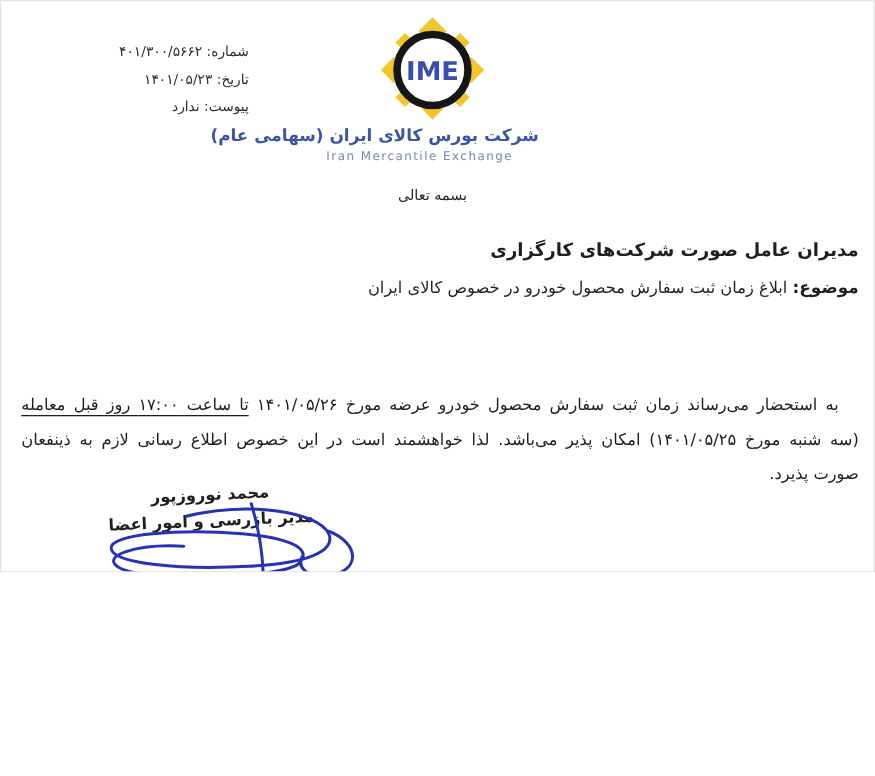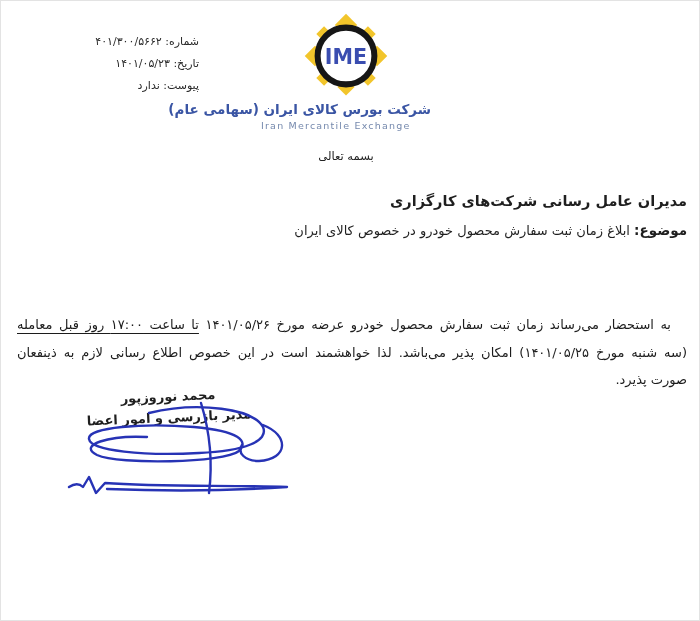--- a/index.html
+++ b/index.html
@@ -1,17 +1,17 @@
 <!DOCTYPE html>
 <html lang="fa"><head>
 <meta charset="utf-8">
 <style>
   html,body{margin:0;padding:0;background:#fff;}
   .page{
-    position:relative;width:700px;height:621px;background:#ffffff;
+    position:relative;width:700px;height:458px;background:#ffffff;
     border:1px solid #e3e3e3;box-sizing:border-box;overflow:hidden;
     font-family:"DejaVu Sans",sans-serif;color:#1f1f1f;direction:rtl;
   }
   
   .letterhead-info{
     position:absolute;top:30px;left:58px;width:140px;text-align:right;
     font-size:11px;line-height:22px;color:#2a2a2a;font-weight:500;direction:rtl;
   }
   
   .logo-block{position:absolute;top:12px;left:260px;width:170px;text-align:left;direction:rtl;}
@@ -61,21 +61,21 @@
       </g>
       <circle cx="50" cy="50" r="33" fill="#ffffff" stroke="#161616" stroke-width="7"></circle>
       <text x="50" y="59" text-anchor="middle" font-family="DejaVu Sans, sans-serif" font-size="24" font-weight="bold" fill="#3a4db0">IME</text>
     </svg>
     <div class="logo-fa">شرکت بورس کالای ایران (سهامی عام)</div>
     <div class="logo-en">Iran Mercantile Exchange</div>
   </div>
 
   <div class="basmala">بسمه تعالی</div>
 
-  <div class="addressee">مدیران عامل رسانی شرکت‌های کارگزاری</div>
+  <div class="addressee">مدیران عامل صورت شرکت‌های کارگزاری</div>
 
   <div class="subject">
     <span class="lbl">موضوع:</span>
     <span>ابلاغ زمان ثبت سفارش محصول خودرو در خصوص کالای ایران</span>
   </div>
 
 
   <div class="body-block">
     <div class="body-line justify indent"><span>به استحضار می‌رساند زمان ثبت سفارش محصول خودرو عرضه مورخ ۱۴۰۱/۰۵/۲۶ </span><span class="uline">تا ساعت ۱۷:۰۰ روز قبل معامله</span></div>
     <div class="body-line justify">(سه شنبه مورخ ۱۴۰۱/۰۵/۲۵) امکان پذیر می‌باشد. لذا خواهشمند است در این خصوص اطلاع رسانی لازم به ذینفعان</div>

